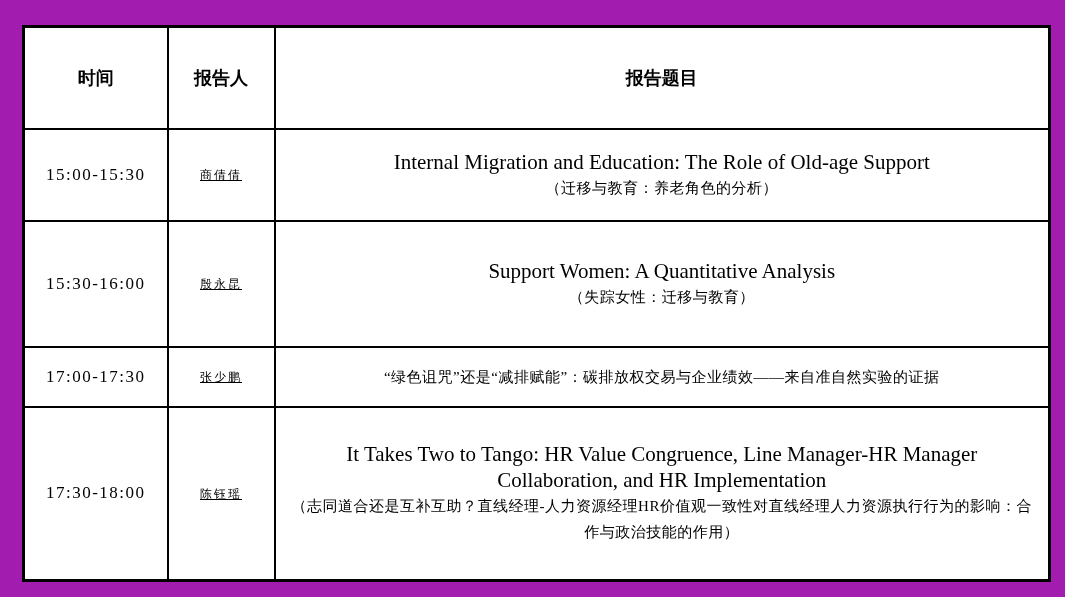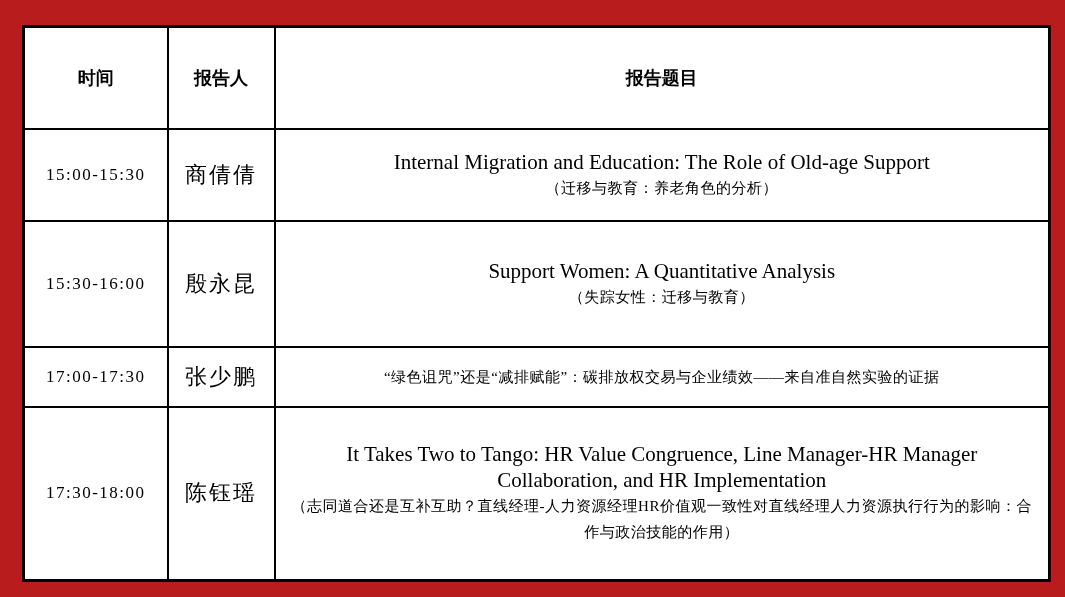--- a/index.html
+++ b/index.html
@@ -8,21 +8,21 @@
     background: #ffffff;
     width: 1065px;
     height: 597px;
     font-family: "Liberation Serif", "DejaVu Serif", serif;
     color: #000000;
   }
   .canvas {
     position: relative;
     width: 1065px;
     height: 597px;
-    background: #b91c1c;
+    background: #a21caf;
     overflow: hidden;
   }
   table.schedule {
     position: absolute;
     left: 22px;
     top: 25px;
     width: 1026px;
     height: 557px;
     border-collapse: collapse;
     table-layout: fixed;
@@ -55,22 +55,23 @@
     font-weight: 700;
     font-size: 18px;
     color: #000000;
   }
   .time-text {
     font-size: 17px;
     letter-spacing: 1.5px;
     white-space: nowrap;
   }
   .presenter-text {
-    font-size: 22px;
+    font-size: 12px;
     letter-spacing: 2px;
+    text-decoration: underline;
   }
   .title-en {
     font-size: 21px;
     line-height: 26px;
     color: #000000;
   }
   .title-zh {
     font-size: 15px;
     line-height: 26px;
     letter-spacing: 0.5px;

